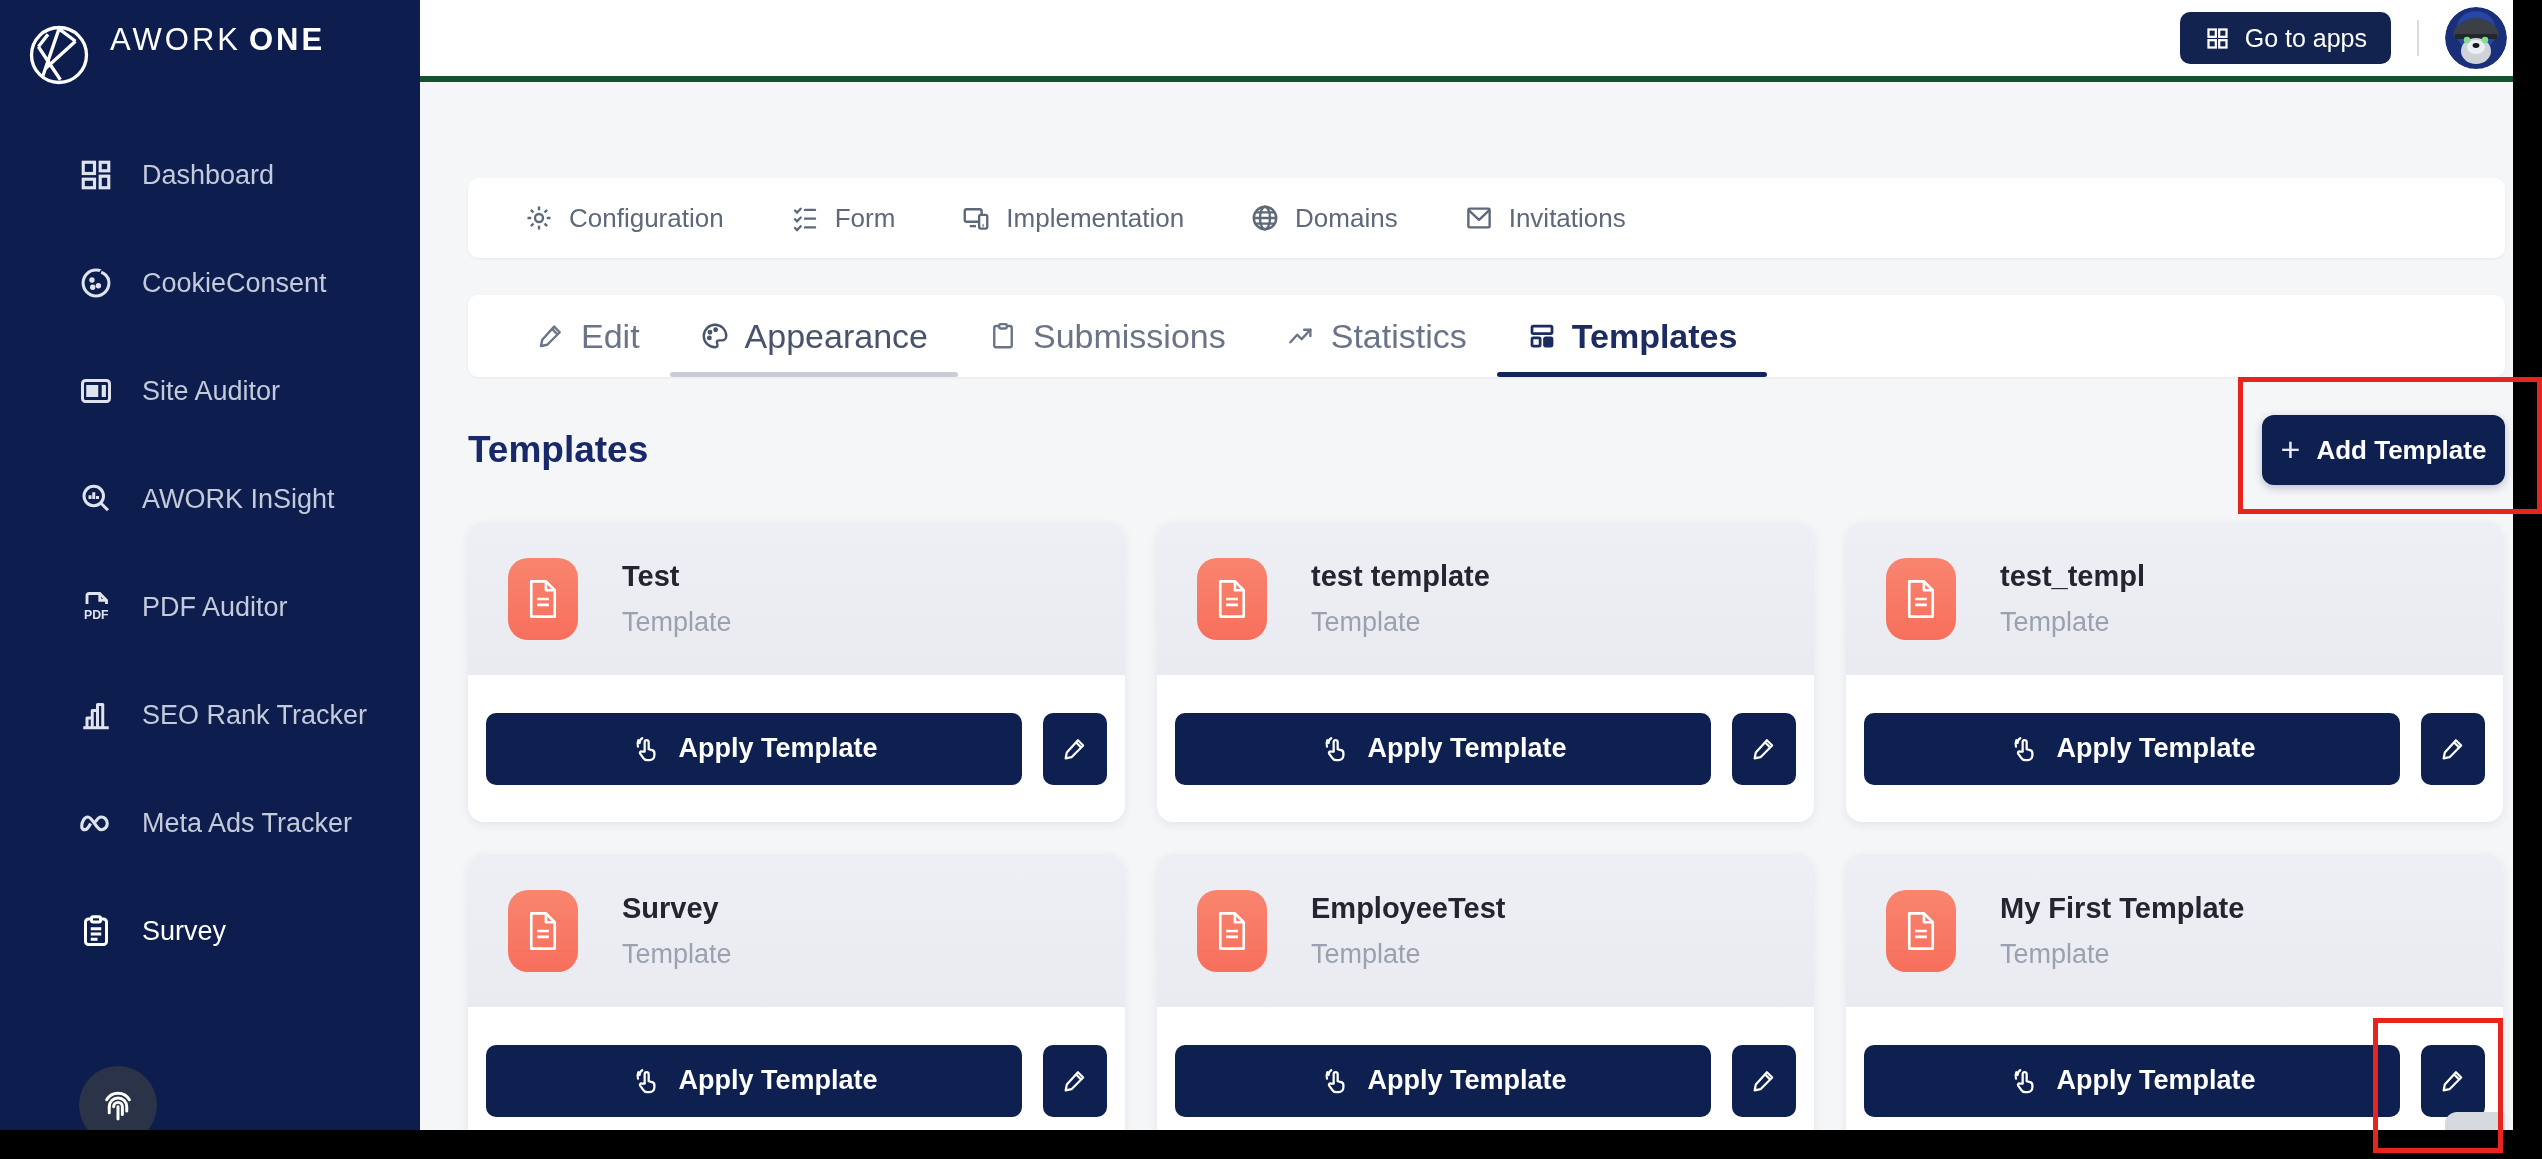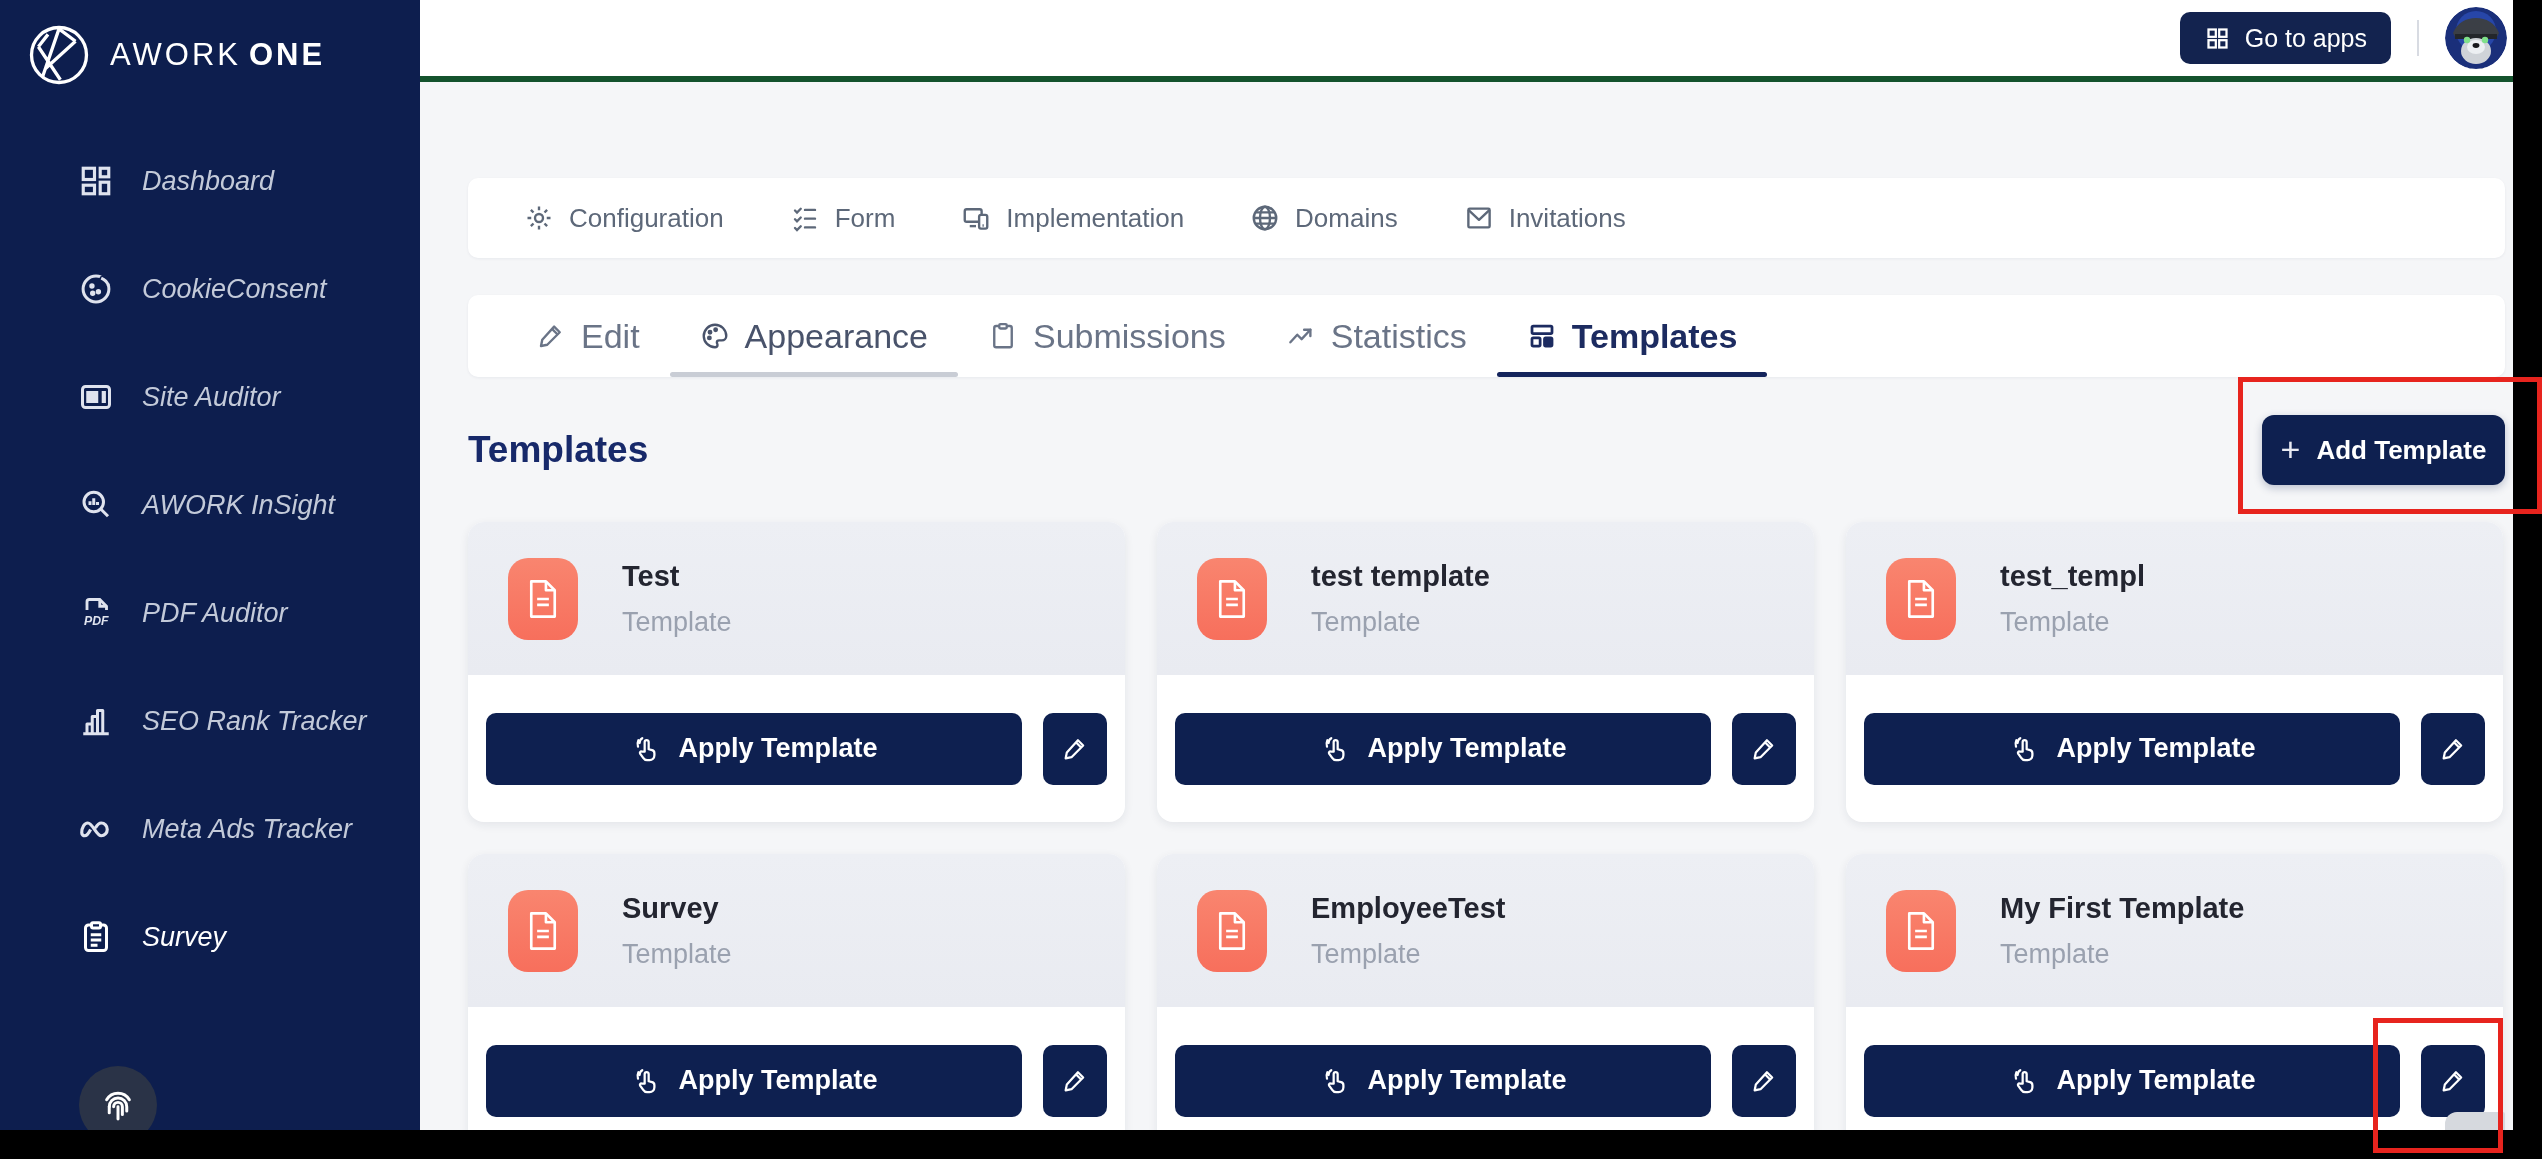--- a/index.html
+++ b/index.html
@@ -2,26 +2,26 @@
 <html><head>
 <meta charset="utf-8">
 <style>
   html,body{margin:0;padding:0;}
   body{font-family:"Liberation Sans",sans-serif;background:#000;}
   #stage{position:relative;width:2542px;height:1159px;background:#000;overflow:hidden;}
   #app{position:absolute;left:0;top:0;width:2513px;height:1130px;background:#f5f6f8;overflow:hidden;}
 
   
   .sidebar{position:absolute;left:0;top:0;width:420px;height:100%;background:#0d1e4e;color:#c9cfde;}
-  .logo{display:flex;align-items:center;gap:18px;padding:22px 0 0 26px;}
+  .logo{display:flex;gap:18px;padding:22px 0 0 26px;}
   .logo-mark{width:66px;height:66px;flex:0 0 auto;}
   .logo-text{font-size:31px;letter-spacing:3px;color:#fff;white-space:nowrap;}
   .logo-text .light{font-weight:400;}
   .logo-text .bold{font-weight:800;margin-left:8px;}
-  .nav{position:absolute;left:0;top:144px;width:100%;font-style:italic;}
+  .nav{position:absolute;left:0;top:138px;width:100%;}
   .nav-item{display:flex;align-items:center;gap:28px;height:74px;margin-bottom:34px;padding-left:78px;cursor:pointer;}
   .nav-item svg{width:36px;height:36px;flex:0 0 auto;}
   .nav-item .lbl{font-size:27px;color:#c3cad9;}
   .nav-item.active .lbl{color:#ffffff;font-weight:500;}
   .fingerprint-bubble{position:absolute;left:79px;top:1066px;width:78px;height:78px;border-radius:50%;
     background:#2a3347;display:flex;align-items:center;justify-content:center;}
   .fingerprint-bubble svg{width:42px;height:42px;}
 
   
   .topbar{position:absolute;left:420px;top:0;width:2093px;height:82px;background:#ffffff;border-bottom:6px solid #14532d;

